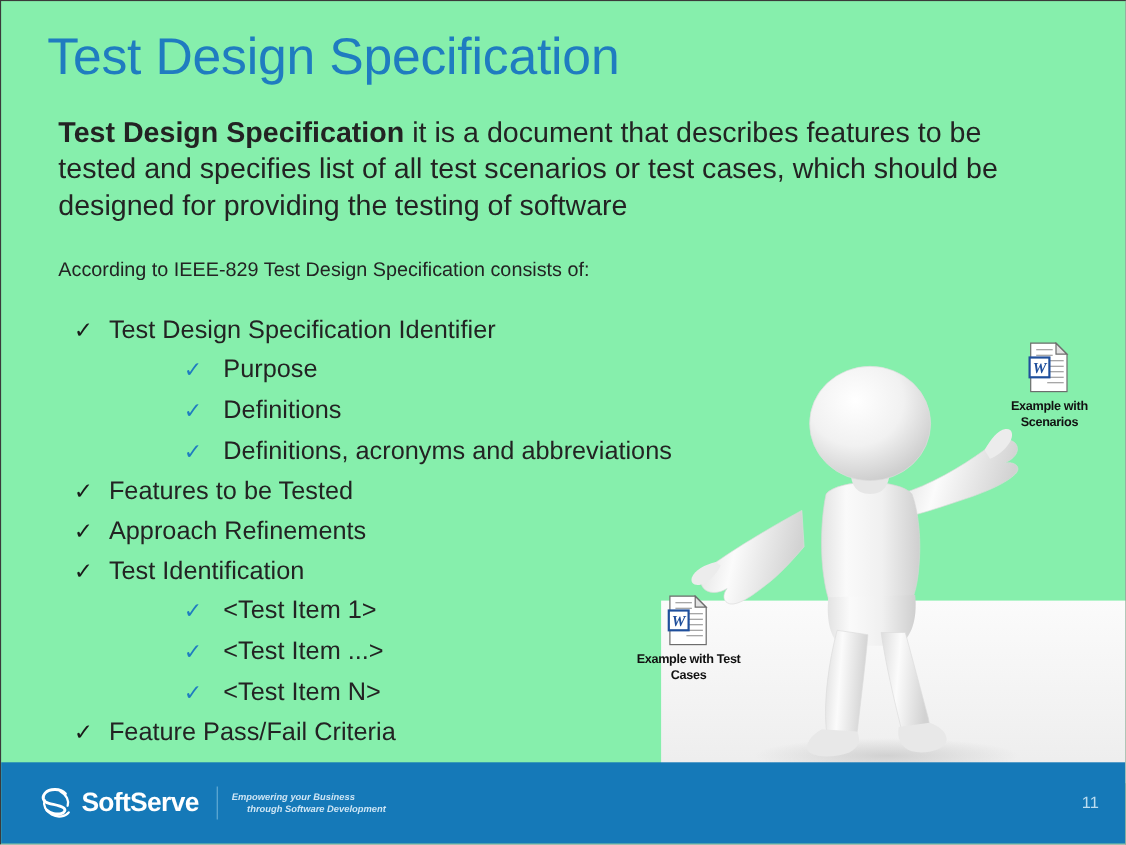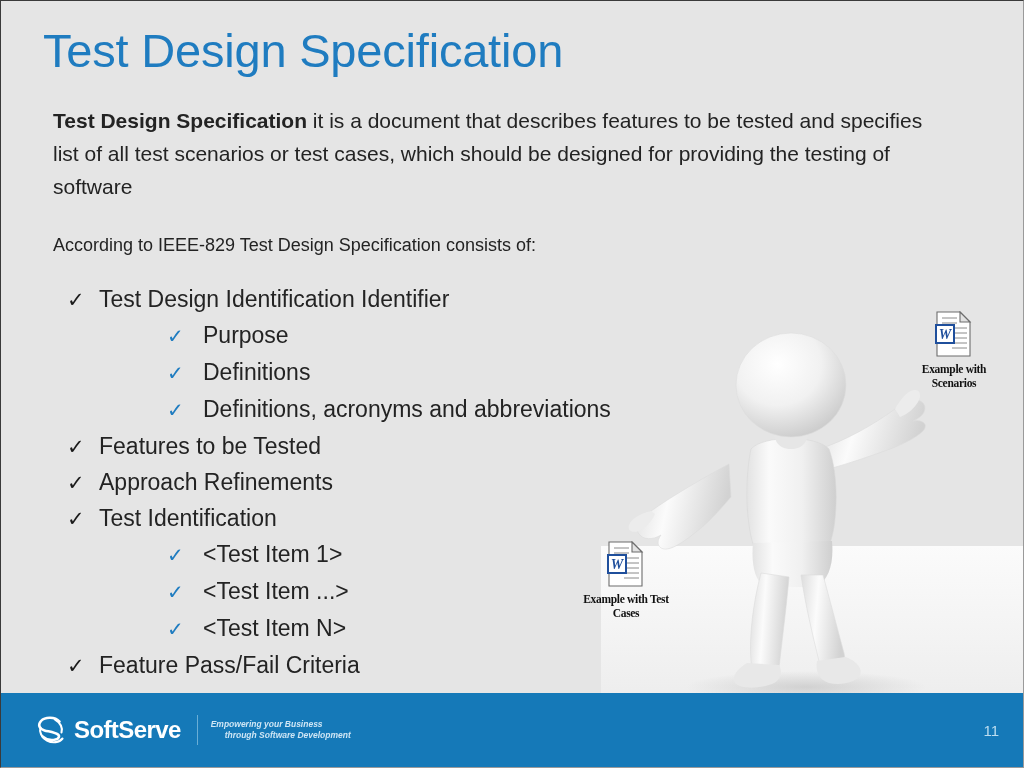--- a/index.html
+++ b/index.html
@@ -7,21 +7,21 @@
     padding: 0;
     background: #ffffff;
   }
   body {
     font-family: "Liberation Sans", sans-serif;
   }
   #slide {
     position: relative;
     width: 1024px;
     height: 768px;
-    background: #e5e5e5;
+    background: #86efac;
     overflow: hidden;
     box-sizing: border-box;
     border: 1px solid #9a9a9a;
     border-top-color: #3a3a3a;
     border-left-color: #3a3a3a;
   }
 
   
   #title {
     position: absolute;
@@ -34,21 +34,21 @@
     font-weight: 400;
     white-space: nowrap;
   }
 
   
   #para1 {
     position: absolute;
     left: 52px;
     top: 103px;
     width: 890px;
-    font-size: 21px;
+    font-size: 26px;
     line-height: 33px;
     color: #232323;
   }
   #para1 b { font-weight: 700; }
 
   #para2 {
     position: absolute;
     left: 52px;
     top: 228px;
     width: 890px;
@@ -127,21 +127,21 @@
     width: 130px;
   }
   #doc-scenarios { left: 888px; top: 310px; }
   #doc-testcases { left: 560px; top: 540px; }
   .doc-caption {
     font-size: 11.5px;
     font-weight: 700;
     color: #111111;
     line-height: 13.5px;
     margin-top: 2px;
-    font-family: Liberation Serif, serif;
+    font-family: Liberation Sans, sans-serif;
     letter-spacing: -0.3px;
   }
 
   
   #footer {
     position: absolute;
     left: 0;
     right: 0;
     bottom: 0;
     height: 74px;
@@ -199,21 +199,21 @@
 
   <div id="para1">
     <b>Test Design Specification</b><span> it is a document that describes features to be tested and specifies list of all test scenarios or test cases, which should be designed for providing the testing of software</span>
   </div>
 
   <div id="para2">According to IEEE-829 Test Design Specification consists of:</div>
 
   <div id="checklist">
       <div class="ck-item lvl1">
         <span class="ck-mark">✓</span>
-        <span class="ck-label">Test Design Identification Identifier</span>
+        <span class="ck-label">Test Design Specification Identifier</span>
       </div>
       <div class="ck-item lvl2">
         <span class="ck-mark">✓</span>
         <span class="ck-label">Purpose</span>
       </div>
       <div class="ck-item lvl2">
         <span class="ck-mark">✓</span>
         <span class="ck-label">Definitions</span>
       </div>
       <div class="ck-item lvl2">

